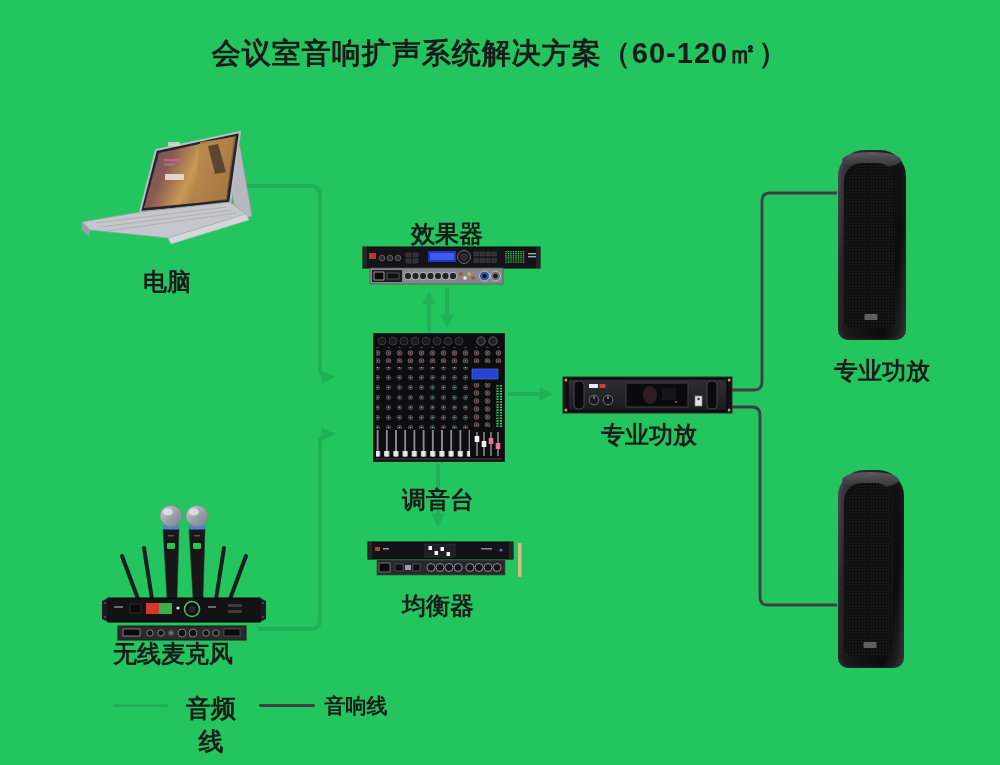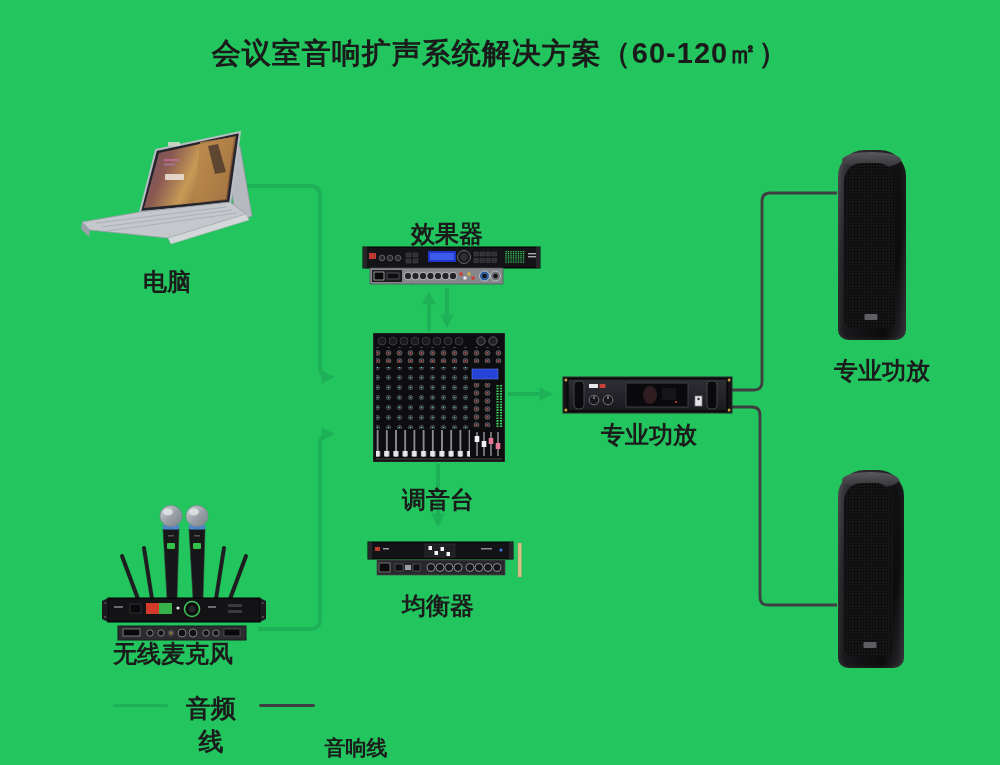--- a/index.html
+++ b/index.html
@@ -349,15 +349,15 @@
   <div class="label" style="left:822px;top:355px;width:120px;">专业功放</div>
   <div class="speaker" style="left:838px;top:470px;width:66px;height:198px;">
     <div class="cap"></div>
     <div class="grille"></div>
     <div class="logo"></div>
   </div>
 
   <div class="legend-swatch" style="left:113px;top:704px;width:55px;background:#1eb158;"></div>
   <div class="label" style="left:176px;top:692px;width:70px;font-size:25px;">音频线</div>
   <div class="legend-swatch" style="left:259px;top:704px;width:56px;background:#3f3f41;"></div>
-  <div class="label" style="left:321px;top:692px;width:70px;font-size:21px;margin-top:42px;">音响线</div>
+  <div class="label" style="left:321px;top:692px;width:70px;font-size:21px;">音响线</div>
 
 </div>
 
 </body></html>

